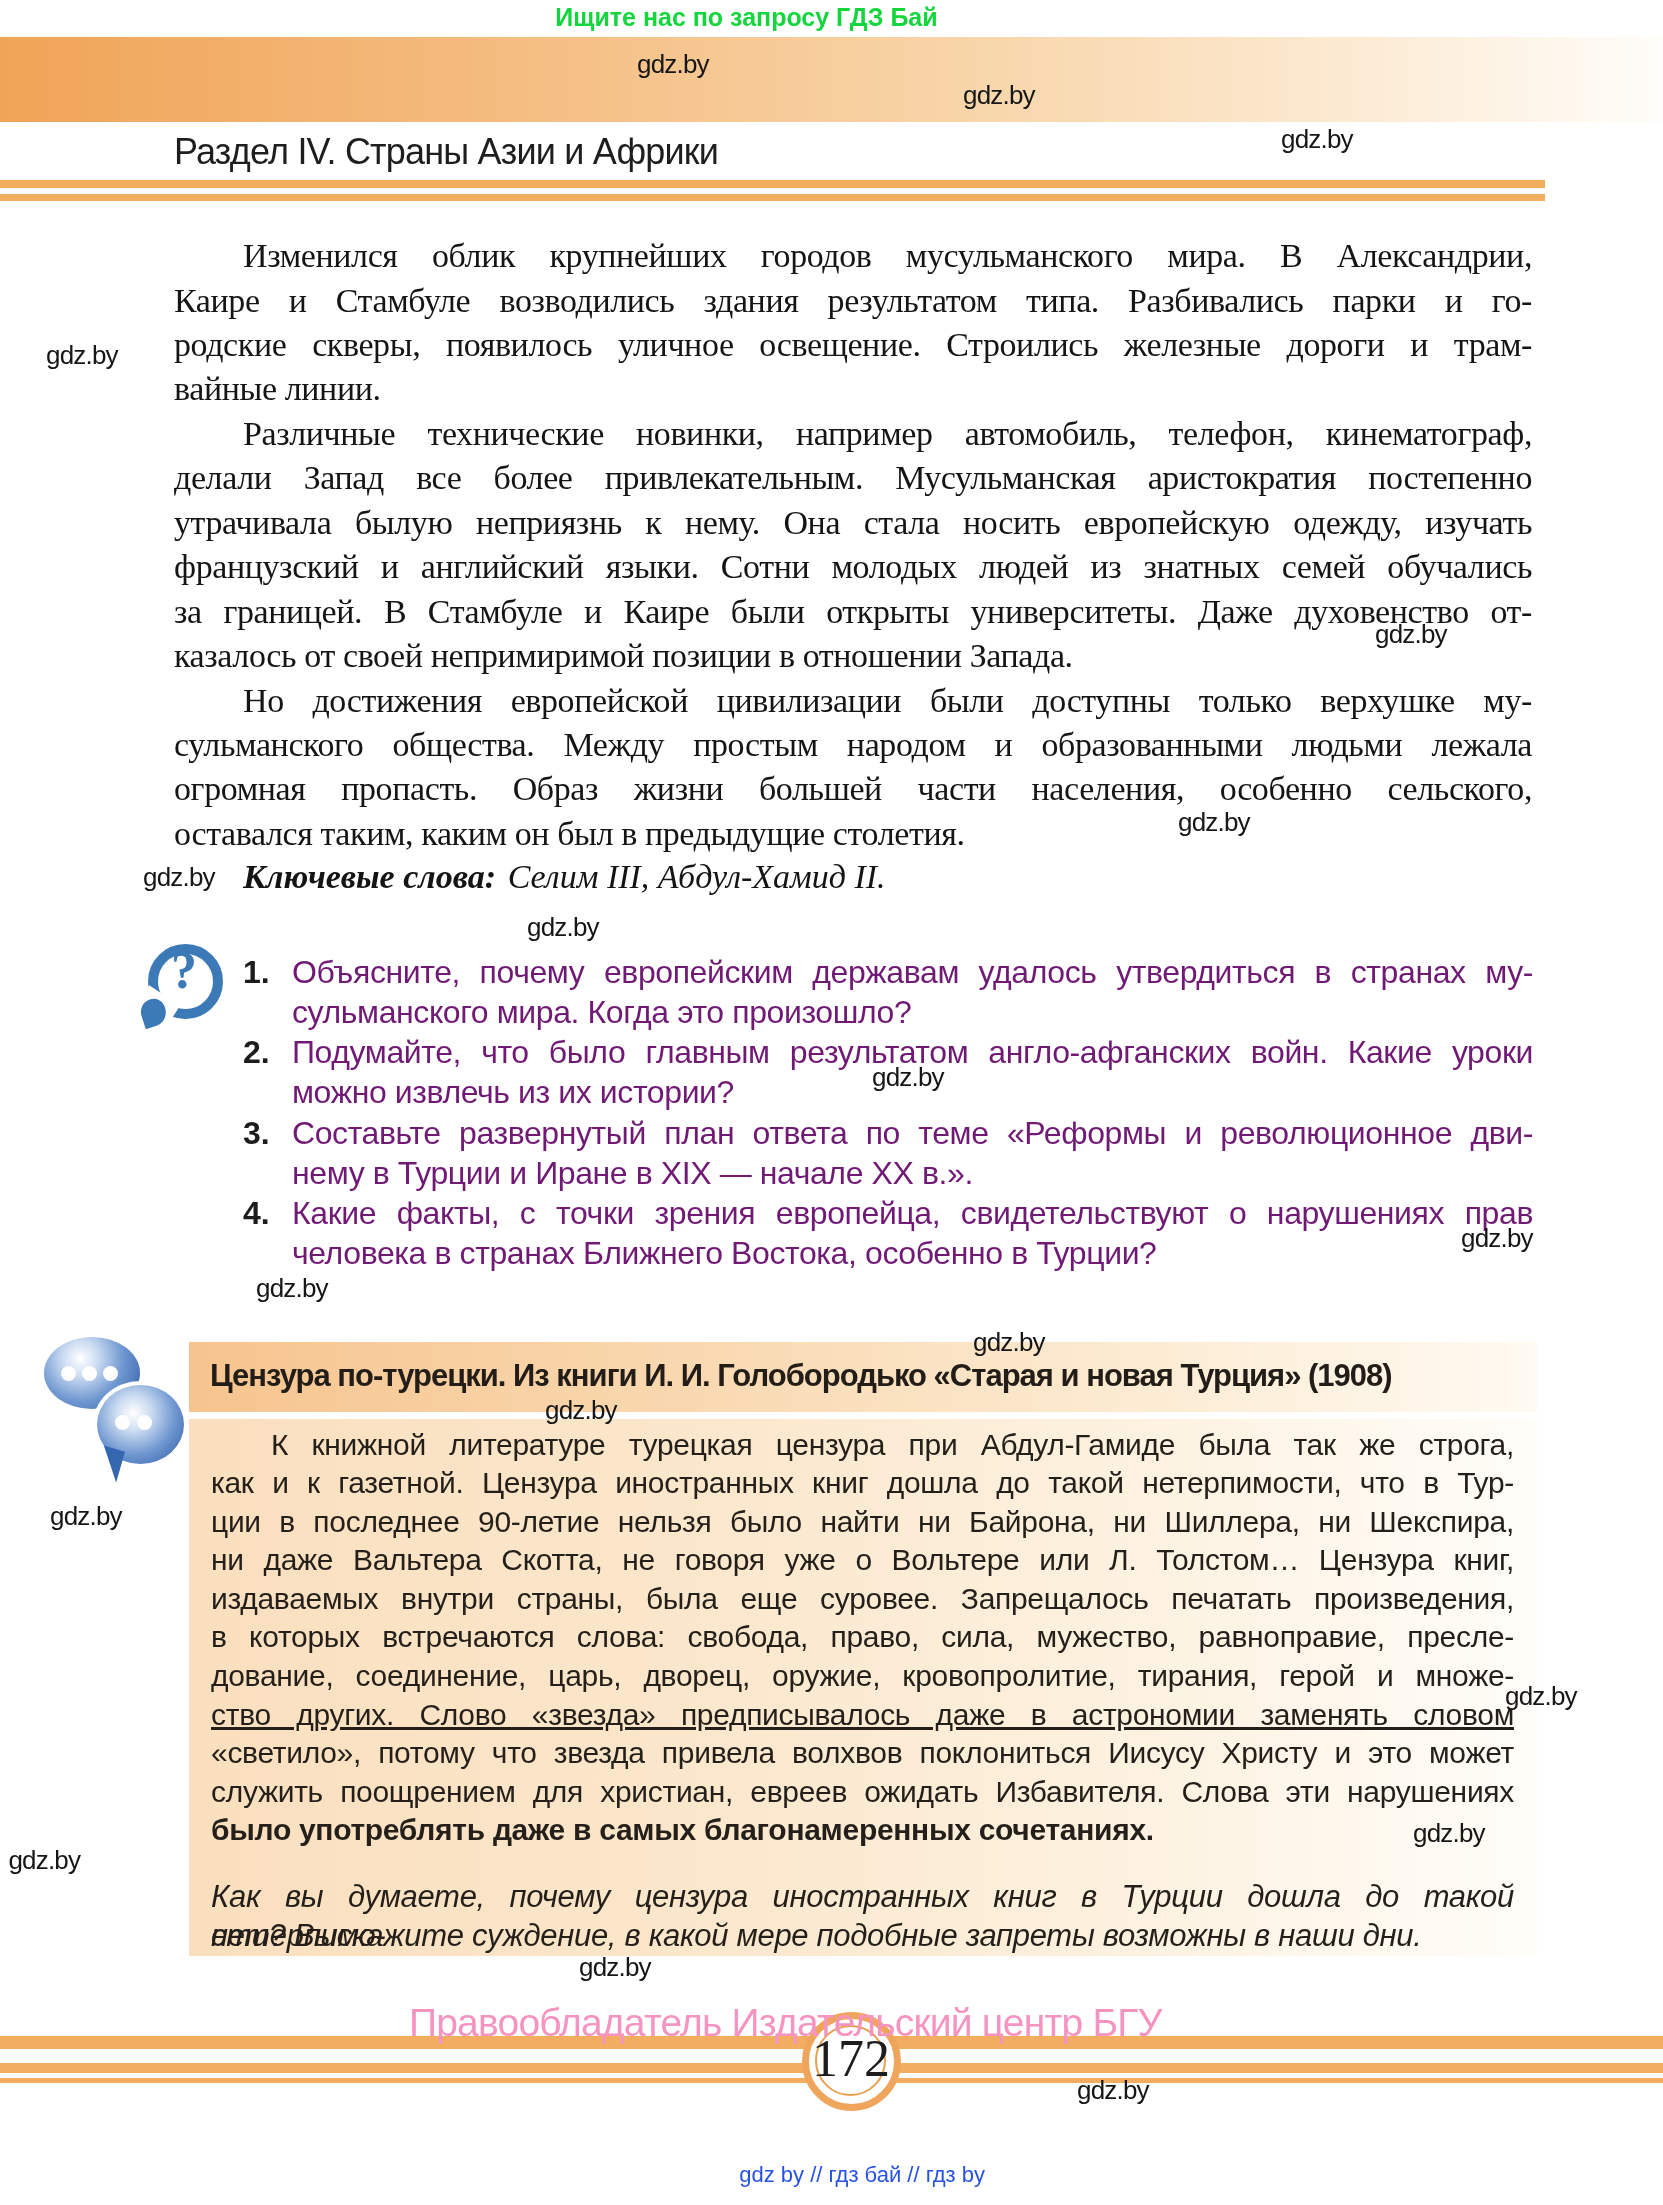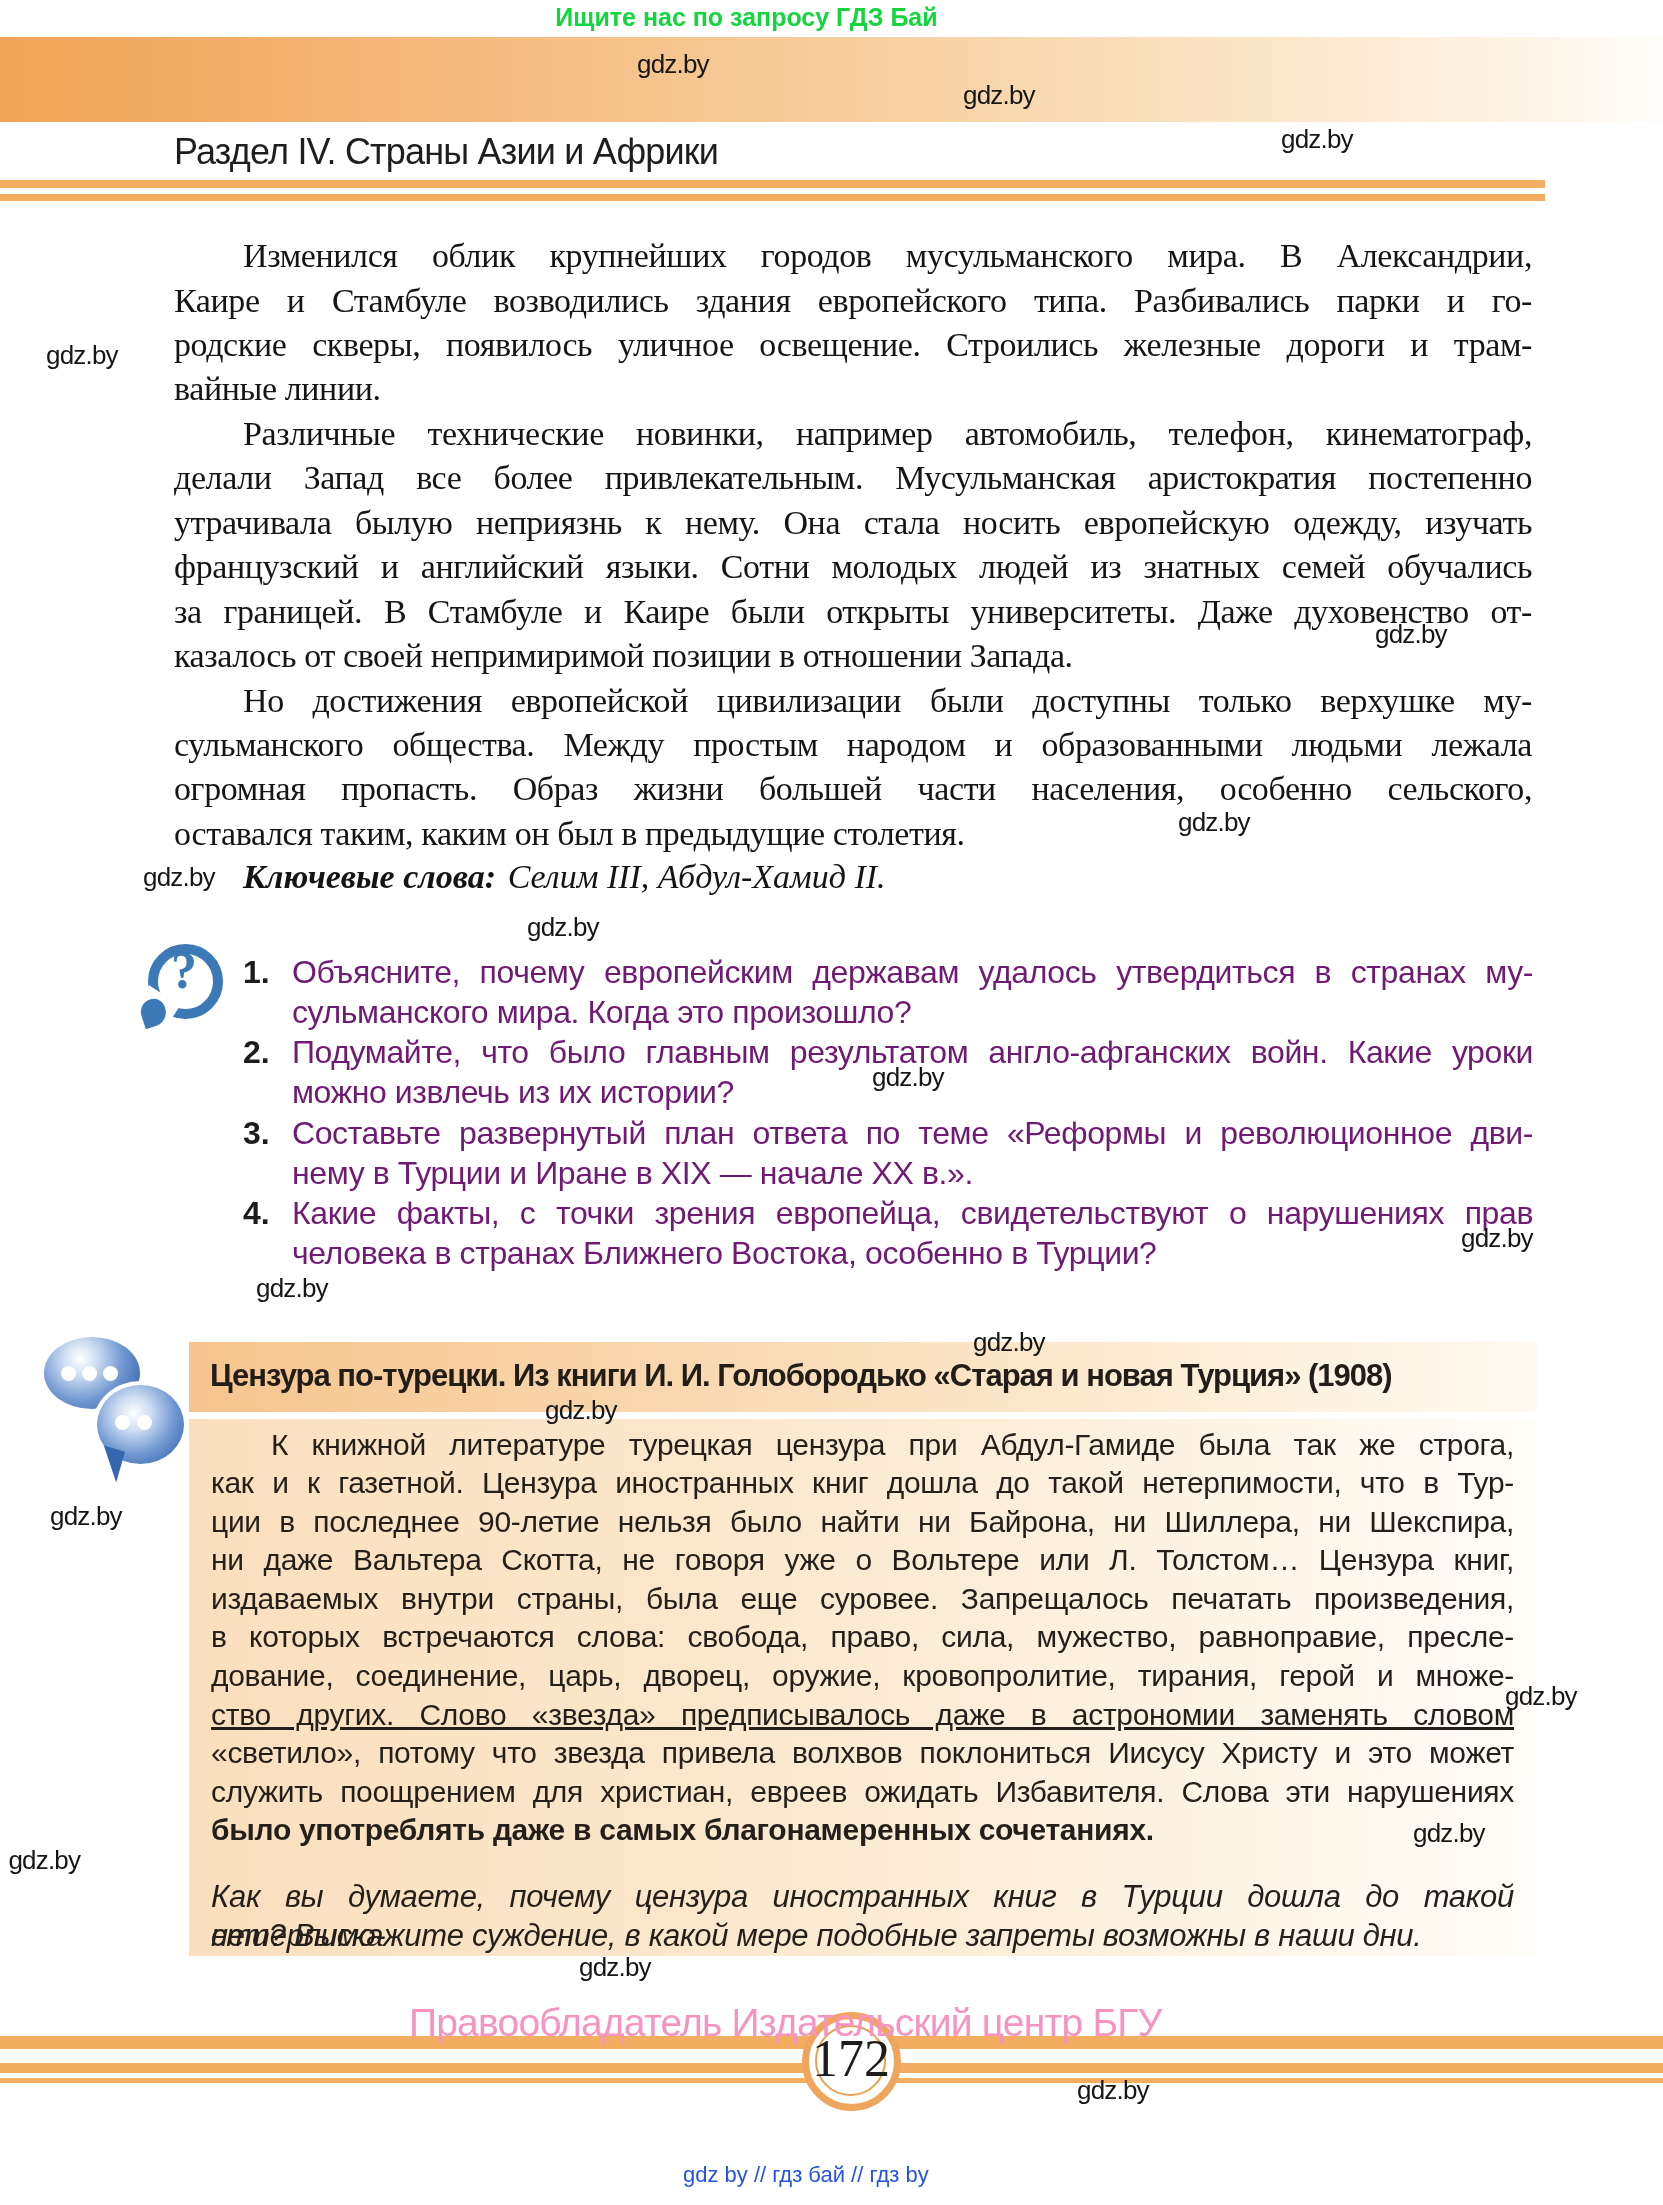--- a/index.html
+++ b/index.html
@@ -79,21 +79,21 @@
   
   .copyright{position:absolute;left:409px;top:2001px;font-size:39px;letter-spacing:-0.8px;
       color:#f593c1;z-index:6;}
   .f-rule{position:absolute;left:0;width:1664px;background:#f2ad61;z-index:2;}
   .page-badge{position:absolute;left:802px;top:2012px;width:99px;height:99px;border-radius:50%;
       background:#ffffff;border:7.5px solid #f0a55c;box-sizing:border-box;z-index:5;}
   .page-badge .inner{position:absolute;left:5.9px;top:5.9px;width:67px;height:67px;border:2.5px solid #e8a050;
       border-radius:50%;}
   .page-badge .num{position:absolute;left:0;top:10px;width:84px;text-align:center;
       font-family:"Liberation Serif",serif;font-size:52px;color:#1d1d1d;}
-  .footer-links{position:absolute;left:683px;top:2162px;width:302px;text-align:left;
+  .footer-links{position:absolute;left:683px;top:2162px;width:302px;text-align:right;
       font-size:22px;color:#2752e3;}
 </style>
 </head>
 <body>
 
 <div class="green-note">Ищите нас по запросу ГДЗ Бай</div>
 
 <div class="top-banner"></div>
 
 <div class="wm" style="left:637px;top:49px;">gdz.by</div>
@@ -114,21 +114,21 @@
 <div class="wm" style="left:1413px;top:1818px;">gdz.by</div>
 <div class="wm" style="left:8.4px;top:1845px;">gdz.by</div>
 <div class="wm" style="left:579px;top:1952px;">gdz.by</div>
 <div class="wm" style="left:1077px;top:2075px;">gdz.by</div>
 
 <div class="section-title">Раздел IV. Страны Азии и Африки</div>
 <div class="rule" style="top:180px;width:1545px;height:8.4px;"></div>
 <div class="rule" style="top:194px;width:1545px;height:6.7px;"></div>
 
 <div class="sl ind" style="top:233px;">Изменился облик крупнейших городов мусульманского мира. В Александрии,</div>
-<div class="sl" style="top:278px;">Каире и Стамбуле возводились здания европейского типа. Разбивались парки и го-</div>
+<div class="sl" style="top:278px;">Каире и Стамбуле возводились здания результатом типа. Разбивались парки и го-</div>
 <div class="sl" style="top:322px;">родские скверы, появилось уличное освещение. Строились железные дороги и трам-</div>
 <div class="sl last" style="top:366px;">вайные линии.</div>
 
 <div class="sl ind" style="top:411px;">Различные технические новинки, например автомобиль, телефон, кинематограф,</div>
 <div class="sl" style="top:455px;">делали Запад все более привлекательным. Мусульманская аристократия постепенно</div>
 <div class="sl" style="top:500px;">утрачивала былую неприязнь к нему. Она стала носить европейскую одежду, изучать</div>
 <div class="sl" style="top:544px;">французский и английский языки. Сотни молодых людей из знатных семей обучались</div>
 <div class="sl" style="top:589px;">за границей. В Стамбуле и Каире были открыты университеты. Даже духовенство от-</div>
 <div class="sl last" style="top:633px;">казалось от своей непримиримой позиции в отношении Запада.</div>
 

